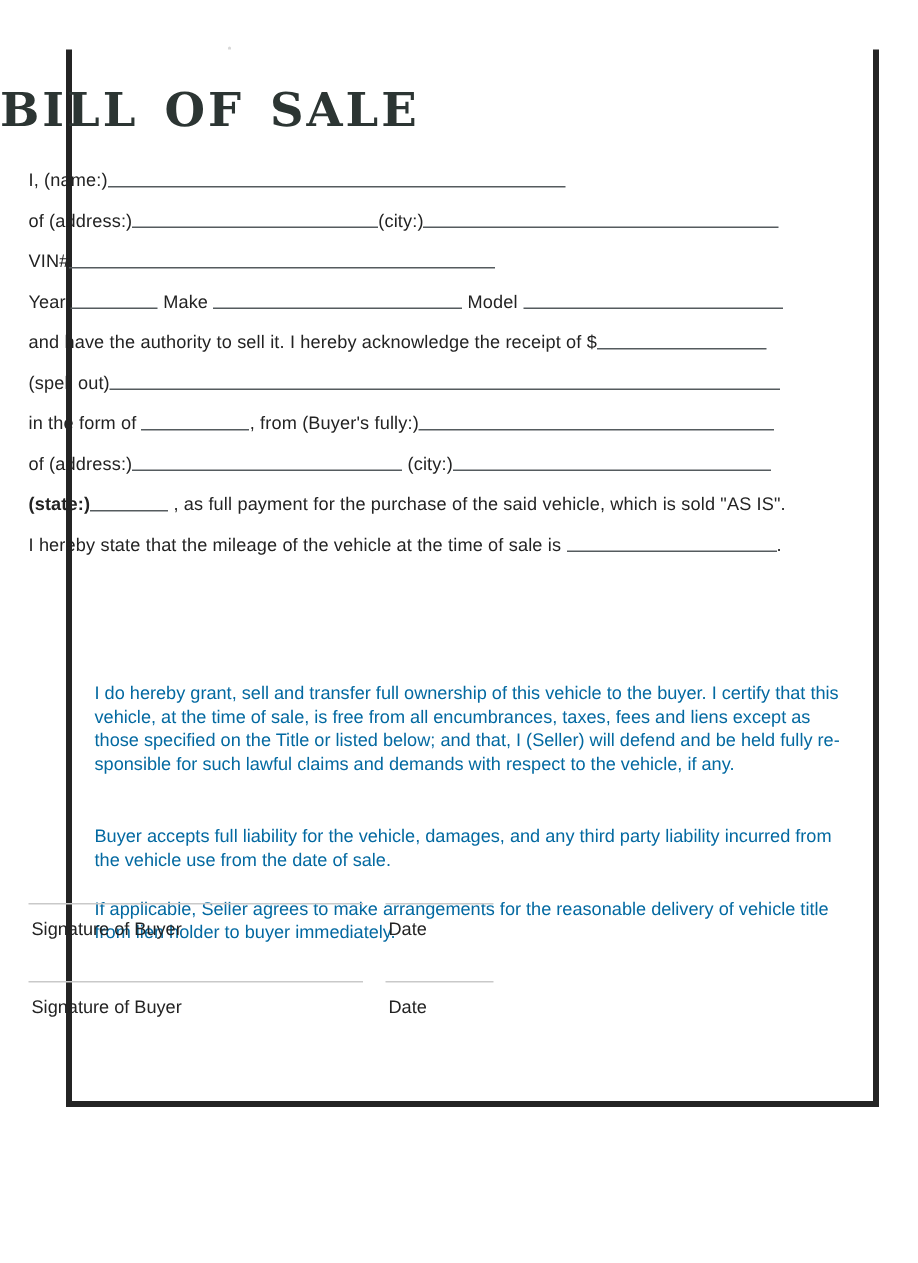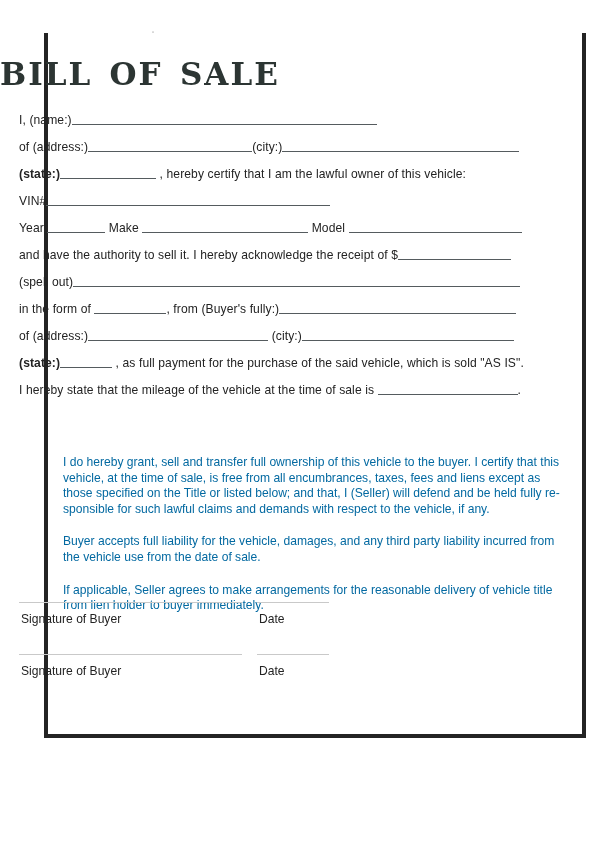--- a/index.html
+++ b/index.html
@@ -94,21 +94,21 @@
   
   .para {
     font-size: 12.1px;
     line-height: 15.6px;
     color: #0369a1;
     width: 498px;
     text-align: left;
     margin: 0;
   }
   #para-grant { margin-top: 15px; }
-  #para-liability { margin-top: 17px; }
+  #para-liability { margin-top: 33px; }
   #para-title { margin-top: 17px; }
 
   
   #signature-block {
     position: absolute;
     left: 19px;      
     top: 596px;      
     width: 506px;
   }
   .sig-row { position: relative; height: 52px; }
@@ -135,21 +135,20 @@
 
 <div id="scan-speck"></div>
 
 <div id="doc-frame"></div>
 
 <h1 id="doc-title">Bill of Sale</h1>
 
 <div id="form-body">
     <div class="form-line"><span class="lbl">I, (name:)</span><span class="blank" style="width: 305px;"></span></div>
     <div class="form-line"><span class="lbl">of (address:)</span><span class="blank" style="width: 164px;"></span><span class="lbl">(city:)</span><span class="blank" style="width: 237px;"></span></div>
-    <div class="form-line"><span class="lbl bold">(state:)</span><span class="blank" style="width: 96px;"></span><span class="lbl"> , hereby certify that I am the lawful owner of this vehicle:</span></div>
     <div class="form-line"><span class="lbl">VIN#</span><span class="blank" style="width: 284px;"></span></div>
     <div class="form-line"><span class="lbl">Year </span><span class="blank" style="width: 58px;"></span><span class="lbl"> Make </span><span class="blank" style="width: 166px;"></span><span class="lbl"> Model </span><span class="blank" style="width: 173px;"></span></div>
     <div class="form-line"><span class="lbl">and have the authority to sell it. I hereby acknowledge the receipt of $</span><span class="blank" style="width: 113px;"></span></div>
     <div class="form-line"><span class="lbl">(spell out)</span><span class="blank" style="width: 447px;"></span></div>
     <div class="form-line"><span class="lbl">in the form of </span><span class="blank" style="width: 72px;"></span><span class="lbl">, from (Buyer's fully:)</span><span class="blank" style="width: 237px;"></span></div>
     <div class="form-line"><span class="lbl">of (address:)</span><span class="blank" style="width: 180px;"></span><span class="lbl"> (city:)</span><span class="blank" style="width: 212px;"></span></div>
     <div class="form-line"><span class="lbl bold">(state:)</span><span class="blank" style="width: 52px;"></span><span class="lbl"> , as full payment for the purchase of the said vehicle, which is sold "AS IS".</span></div>
     <div class="form-line"><span class="lbl">I hereby state that the mileage of the vehicle at the time of sale is </span><span class="blank" style="width: 140px;"></span><span class="lbl">.</span></div>
   </div>
 

